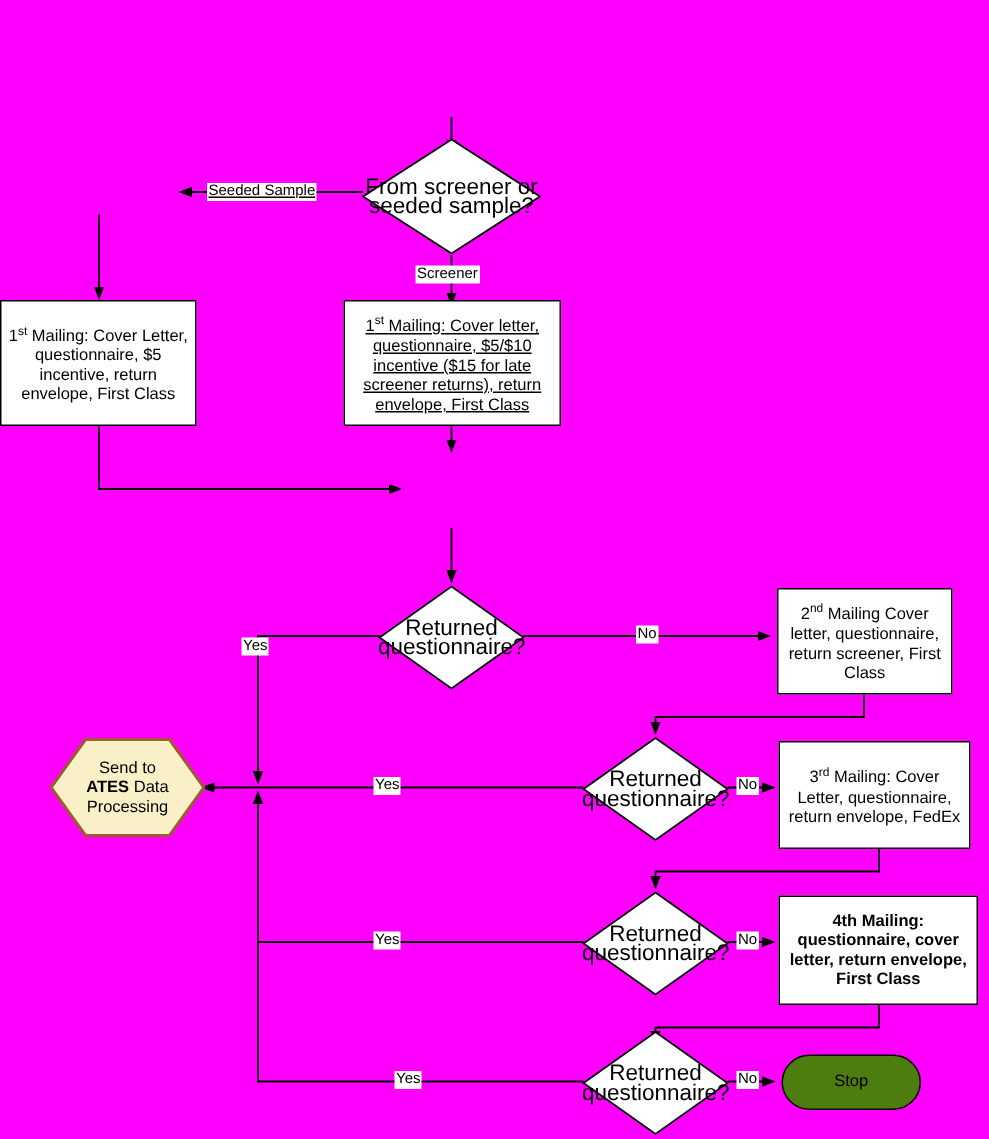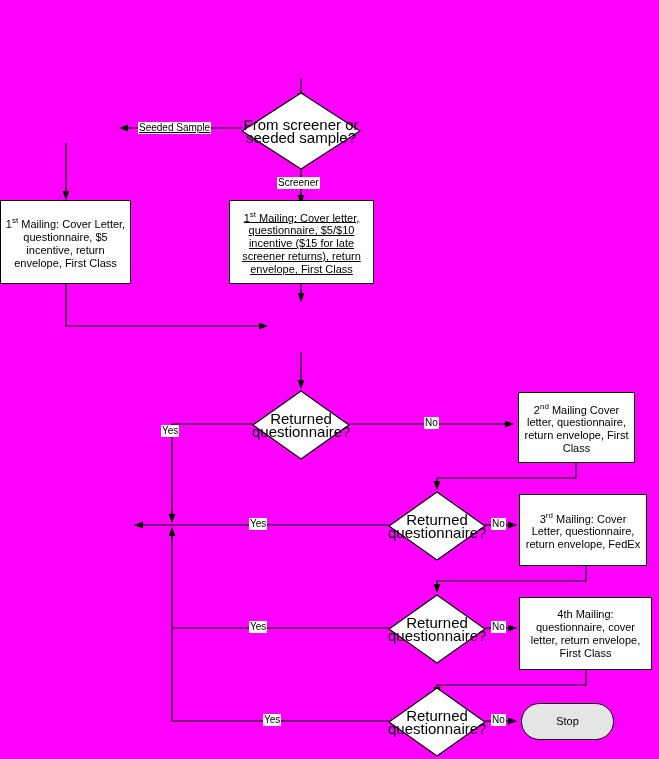--- a/index.html
+++ b/index.html
@@ -89,21 +89,21 @@
   .stop {
     position: absolute;
     box-sizing: border-box;
     display: flex;
     align-items: center;
     justify-content: center;
     text-align: right;
     font-size: 11px;
     line-height: 13px;
     color: #000;
-    background: #e5e5e5;
+    background: #4d7c0f;
     border: 1px solid #000000;
     border-radius: 22px;
   }
   .edge-label {
     position: absolute;
     background: #FFFFFF;
     color: #000000;
     font-size: 10px;
     line-height: 12px;
     padding: 0 1px;
@@ -198,24 +198,34 @@
       <polygon points="49,1 97,35 49,69 1,35" fill="#FFFFFF" stroke="#000000" stroke-width="1.2"></polygon>
     </svg>
     <div class="inner">
       <div>Returned</div>
       <div>questionnaire?</div>
     </div>
   </div>
 
   <div class="node box" style="left:518px; top:392px; width:117px; height:71px;">
     <div class="inner">
-      <span>2</span><sup>nd</sup><span> Mailing Cover letter, questionnaire, return envelope, First Class</span>
-    </div>
-  </div>
-
+      <span>2</span><sup>nd</sup><span> Mailing Cover letter, questionnaire, return screener, First Class</span>
+    </div>
+  </div>
+
+  <div class="hexwrap" style="left:33px; top:492px; width:104px; height:66px;">
+    <svg class="shape" width="104" height="66" viewBox="0 0 104 66">
+      <polygon points="24,1 80,1 103,33 80,65 24,65 1,33" fill="#FAF0C8" stroke="#9C5B2E" stroke-width="2"></polygon>
+    </svg>
+    <div class="inner">
+      <div>Send to</div>
+      <div><span class="bold">ATES</span> <span>Data</span></div>
+      <div>Processing</div>
+    </div>
+  </div>
 
   <div class="diamondwrap" style="left:388px; top:491px; width:98px; height:70px;">
     <svg class="shape" width="98" height="70" viewBox="0 0 98 70">
       <polygon points="49,1 97,35 49,69 1,35" fill="#FFFFFF" stroke="#000000" stroke-width="1.2"></polygon>
     </svg>
     <div class="inner">
       <div>Returned</div>
       <div>questionnaire?</div>
     </div>
   </div>
@@ -229,21 +239,21 @@
   <div class="diamondwrap" style="left:388px; top:594px; width:98px; height:70px;">
     <svg class="shape" width="98" height="70" viewBox="0 0 98 70">
       <polygon points="49,1 97,35 49,69 1,35" fill="#FFFFFF" stroke="#000000" stroke-width="1.2"></polygon>
     </svg>
     <div class="inner">
       <div>Returned</div>
       <div>questionnaire?</div>
     </div>
   </div>
 
-  <div class="node box" style="left:519px; top:597px; width:133px; height:73px;">
+  <div class="node box" style="left:519px; top:597px; width:133px; height:73px;font-weight:bold;">
     <div class="inner">
       <div>4th Mailing:</div>
       <div>questionnaire, cover letter, return envelope, First Class</div>
     </div>
   </div>
 
   <div class="diamondwrap" style="left:388px; top:687px; width:98px; height:70px;">
     <svg class="shape" width="98" height="70" viewBox="0 0 98 70">
       <polygon points="49,1 97,35 49,69 1,35" fill="#FFFFFF" stroke="#000000" stroke-width="1.2"></polygon>
     </svg>

